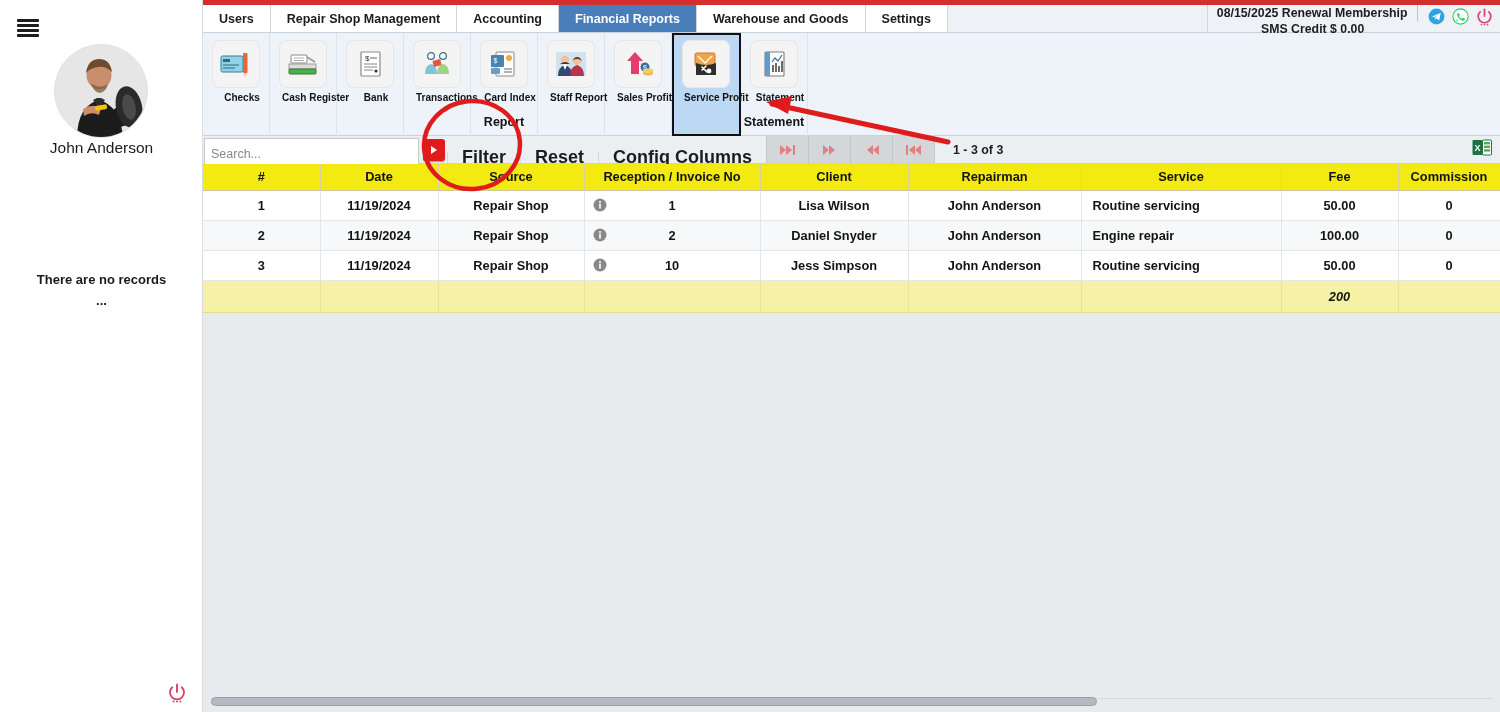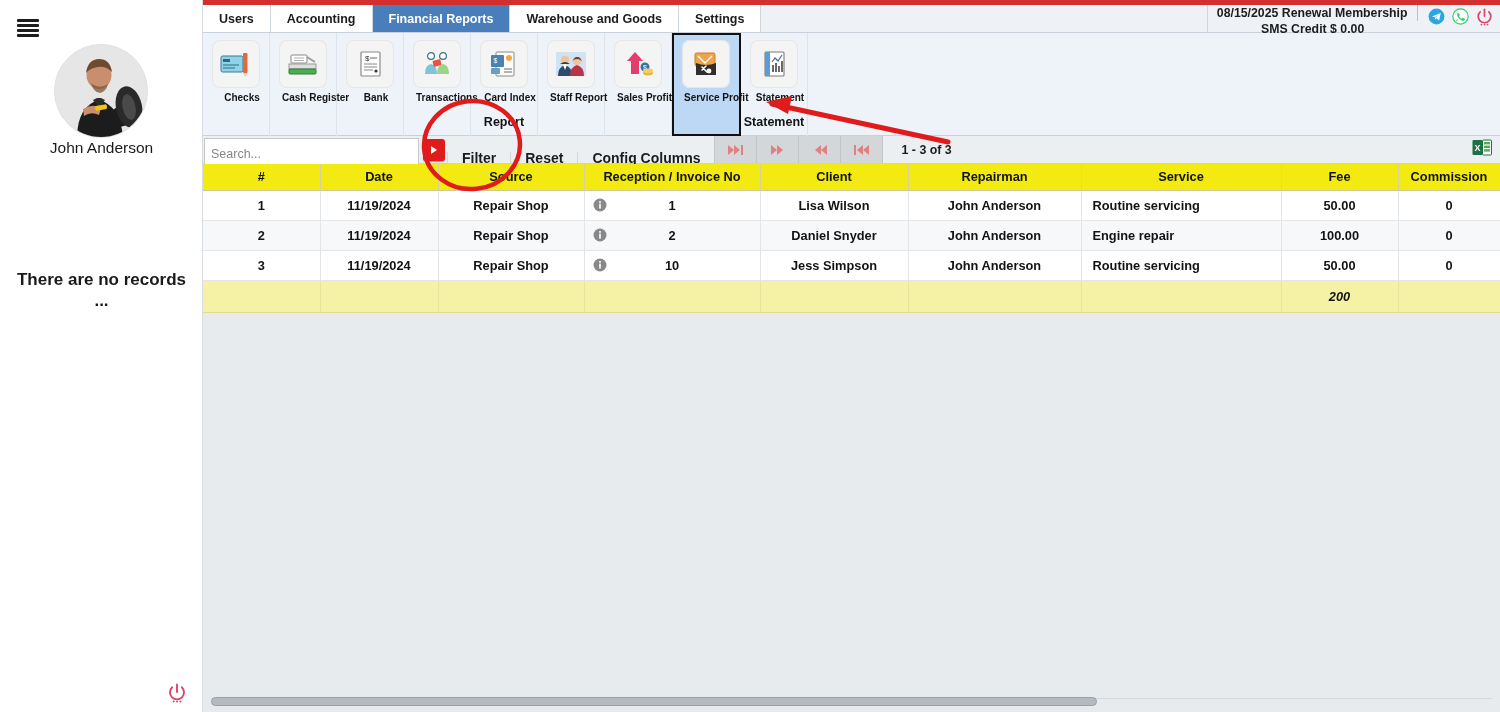--- a/index.html
+++ b/index.html
@@ -30,21 +30,21 @@
     overflow: hidden; background: #e3e3e3;
     border: 1px solid #e0e0e0; position: relative;
   }
   .avatar svg { display: block; }
   .user-name {
     position: absolute; top: 139px; width: 203px; text-align: center;
     font-size: 15.5px; color: #1a1a1a; font-weight: 400;
   }
   .no-records {
     position: absolute; top: 269px; width: 203px; text-align: center;
-    font-size: 17px; font-weight: bold; color: #1a1a1a; line-height: 21px;
+    font-size: 13px; font-weight: bold; color: #1a1a1a; line-height: 21px;
   }
   .power-bottom {
     position: absolute; left: 168px; top: 683px; width: 18px; height: 20px; cursor: pointer;
   }
 
   
   .main { flex: 1 1 auto; height: 712px; position: relative; background: #e8ebee; }
 
   .redbar { height: 5px; background: #d32f2f; width: 100%; }
 
@@ -112,21 +112,21 @@
     width: 22px; height: 22px; margin: 3px 2px 0 4px; background: #e01b1b;
     border-radius: 3px; display: flex; align-items: center; justify-content: center;
     cursor: pointer; box-shadow: 0 1px 1px rgba(0,0,0,.35);
   }
   .redbtn .tri {
     width: 0; height: 0; border-left: 6px solid #fff;
     border-top: 4px solid transparent; border-bottom: 4px solid transparent;
   }
   .fbtn {
     display: flex; align-items: center; justify-content: center; padding: 0 14px;
-    font-size: 14px; font-weight: bold; color: #1c1c1c; background: #eceff2;
+    font-size: 18px; font-weight: bold; color: #1c1c1c; background: #eceff2;
     border-left: 1px solid #d2d7dd; cursor: pointer; white-space: nowrap; margin-top: 16px;
   }
   .pagbtn {
     width: 42px; display: flex; align-items: center; justify-content: center;
     background: #d4d7da; border-left: 1px solid #c2c6ca; cursor: pointer;
     color: #e07b7b; font-size: 13px; letter-spacing: -1px; font-weight: bold;
   }
   .pagcount {
     display: flex; align-items: center; padding: 0 18px; background: #eceff2;
     border-left: 1px solid #c2c6ca; font-size: 12.4px; font-weight: bold; color: #1c1c1c;
@@ -232,20 +232,21 @@
       </svg>
     </div>
   </div>
 
   <div class="main">
 
     <div class="redbar"></div>
 
     <div class="tabbar">
       <div class="tab">Users</div>
+      <div class="tab">Repair Shop Management</div>
       <div class="tab">Accounting</div>
       <div class="tab active">Financial Reports</div>
       <div class="tab">Warehouse and Goods</div>
       <div class="tab">Settings</div>
       <div class="tabspacer"></div>
       <div class="headinfo">
         <div class="cell">08/15/2025 Renewal Membership</div>
         <div class="cell">SMS Credit $ 0.00</div>
       </div>
       <div class="hicons">

